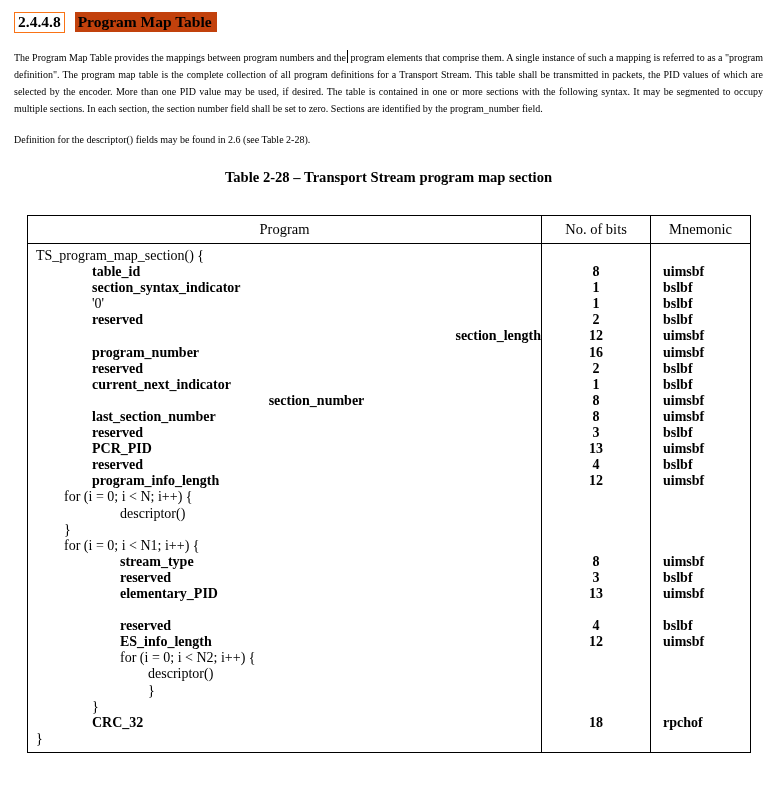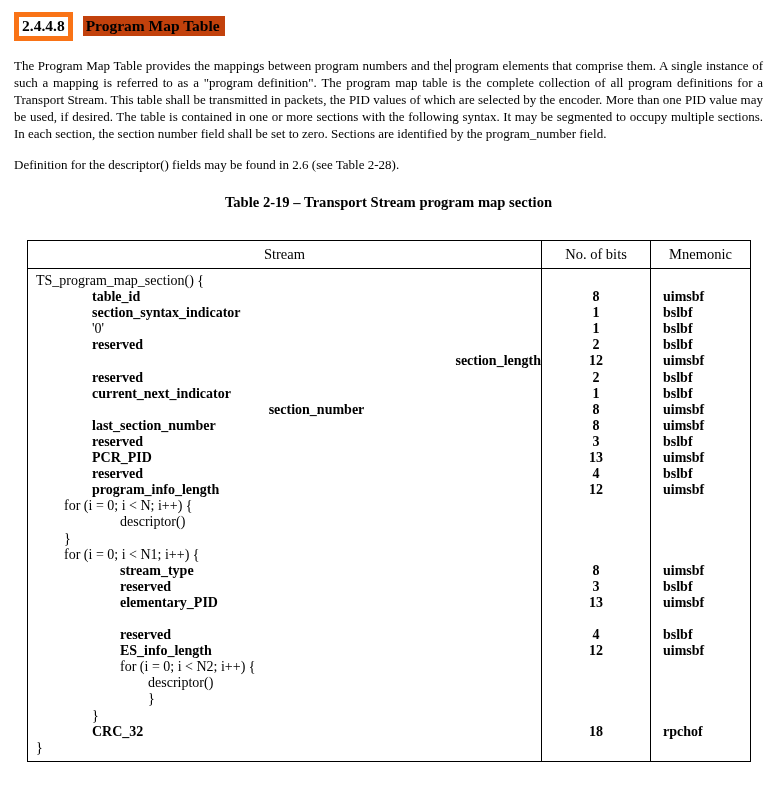--- a/index.html
+++ b/index.html
@@ -8,29 +8,29 @@
     width: 777px; height: 804px;
     font-family: "Liberation Serif", serif;
     color: #000;
     overflow: hidden;
   }
   .page { padding: 10px 14px 0 14px; }
 
   .heading { margin: 2px 0 0 0; font-weight: bold; font-size: 15.5px; }
   .clause {
     display: inline-block;
-    border: 5px solid #f97316;
+    border: 1px solid #f97316;
     padding: 0 3px 1px 3px;
     margin-right: 10px;
   }
   .title-highlight { padding: 1px 5px 2px 3px; }
 
   p.body {
     margin: 16px 0 0 0;
-    font-size: 13px;
+    font-size: 10px;
     line-height: 17px;
     text-align: justify;
   }
   p.p2 { margin-top: 14px; }
   .change-bar {
     display: inline-block;
     width: 1px; height: 13px;
     background: #000;
     vertical-align: -2px;
     margin-left: 1px;
@@ -82,31 +82,31 @@
 <div class="page">
 
   <div class="heading">
     <span class="clause">2.4.4.8</span><span class="title-highlight" style="background: #c2410c;">Program Map Table</span>
   </div>
 
   <p class="body"><span>The Program Map Table provides the mappings between program numbers and the</span><span class="change-bar"></span> <span>program elements that comprise them. A single instance of such a mapping is referred to as a "program definition". The program map table is the complete collection of all program definitions for a Transport Stream. This table shall be transmitted in packets, the PID values of which are selected by the encoder. More than one PID value may be used, if desired. The table is contained in one or more sections with the following syntax. It may be segmented to occupy multiple sections. In each section, the section number field shall be set to zero. Sections are identified by the program_number field.</span></p>
 
   <p class="body p2">Definition for the descriptor() fields may be found in 2.6 (see Table 2-28).</p>
 
-  <p class="caption">Table 2-19 – Transport Stream program map section</p>
+  <p class="caption">Table 2-28 – Transport Stream program map section</p>
 
   <table class="syntax">
     <colgroup>
       <col style="width:514px">
       <col style="width:109px">
       <col style="width:100px">
     </colgroup>
     <thead>
       <tr>
-        <th>Stream</th>
+        <th>Program</th>
         <th>No. of bits</th>
         <th>Mnemonic</th>
       </tr>
     </thead>
     <tbody id="table-body">
         <tr>
           <td class="syn" style="padding-left: 8px;">TS_program_map_section() {</td>
           <td class="bits"></td>
           <td class="mnem"></td>
         </tr>
@@ -129,20 +129,25 @@
           <td class="syn bold" style="padding-left: 64px;">reserved</td>
           <td class="bits">2</td>
           <td class="mnem">bslbf</td>
         </tr>
         <tr>
           <td class="syn bold" style="padding-left: 64px; text-align: right;">section_length</td>
           <td class="bits">12</td>
           <td class="mnem">uimsbf</td>
         </tr>
         <tr>
+          <td class="syn bold" style="padding-left: 64px;">program_number</td>
+          <td class="bits">16</td>
+          <td class="mnem">uimsbf</td>
+        </tr>
+        <tr>
           <td class="syn bold" style="padding-left: 64px;">reserved</td>
           <td class="bits">2</td>
           <td class="mnem">bslbf</td>
         </tr>
         <tr>
           <td class="syn bold" style="padding-left: 64px;">current_next_indicator</td>
           <td class="bits">1</td>
           <td class="mnem">bslbf</td>
         </tr>
         <tr>

